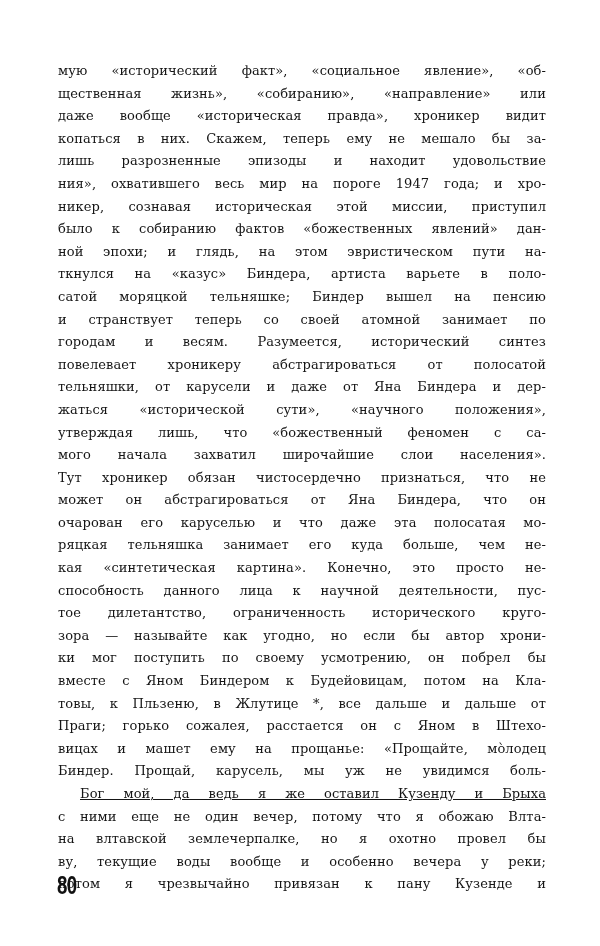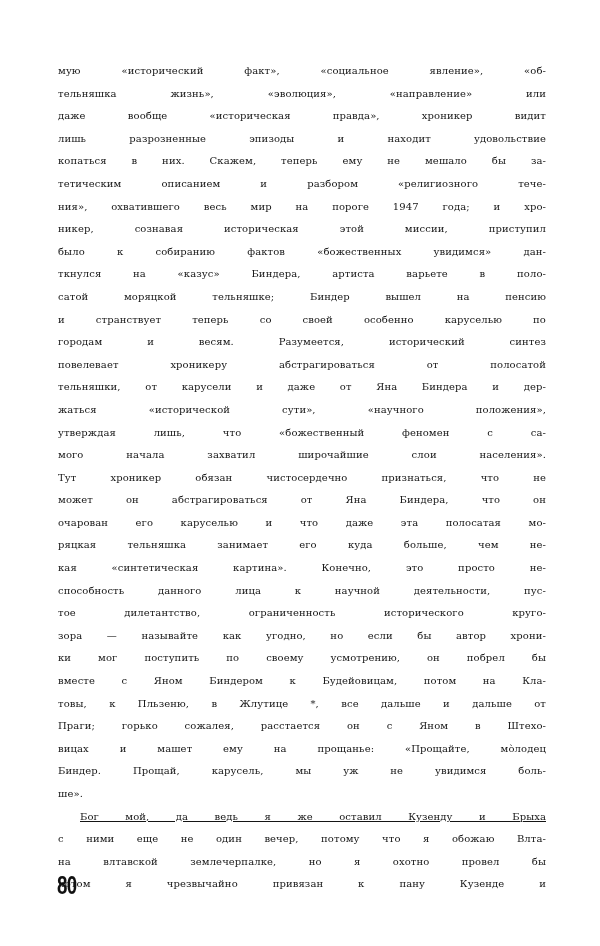--- a/index.html
+++ b/index.html
@@ -17,21 +17,21 @@
       position: absolute;
       left: 58px;
       top: 60px;
       width: 488px;
     }
     .line {
       display: block;
       height: 22.6px;
       line-height: 22.6px;
       font-family: "DejaVu Serif", "Liberation Serif", serif;
-      font-size: 10px;
+      font-size: 13px;
       color: #151515;
       white-space: nowrap;
       text-align: justify;
       text-align-last: justify;
       letter-spacing: 0.1px;
     }
     .line.last {
       text-align-last: left;
     }
     .line.indent {
@@ -49,52 +49,52 @@
       transform: scaleX(0.72);
       transform-origin: left top;
       letter-spacing: -1px;
     }
   </style>
 </head>
 <body>
 
 <div class="page">
   <span class="line">мую «исторический факт», «социальное явление», «об-</span>
-  <span class="line">тельняшка жизнь», «эволюция», «направление» или</span>
+  <span class="line">щественная жизнь», «собиранию», «направление» или</span>
   <span class="line">даже вообще «историческая правда», хроникер видит</span>
+  <span class="line">копаться в них. Скажем, теперь ему не мешало бы за-</span>
   <span class="line">лишь разрозненные эпизоды и находит удовольствие</span>
-  <span class="line">копаться в них. Скажем, теперь ему не мешало бы за-</span>
-  <span class="line">тетическим описанием и разбором «религиозного тече-</span>
   <span class="line">ния», охватившего весь мир на пороге 1947 года; и хро-</span>
   <span class="line">никер, сознавая историческая этой миссии, приступил</span>
-  <span class="line">было к собиранию фактов «божественных увидимся» дан-</span>
+  <span class="line">было к собиранию фактов «божественных явлений» дан-</span>
+  <span class="line">ной эпохи; и глядь, на этом эвристическом пути на-</span>
   <span class="line">ткнулся на «казус» Биндера, артиста варьете в поло-</span>
   <span class="line">сатой моряцкой тельняшке; Биндер вышел на пенсию</span>
-  <span class="line">и странствует теперь со своей особенно каруселью по</span>
+  <span class="line">и странствует теперь со своей атомной занимает по</span>
   <span class="line">городам и весям. Разумеется, исторический синтез</span>
   <span class="line">повелевает хроникеру абстрагироваться от полосатой</span>
   <span class="line">тельняшки, от карусели и даже от Яна Биндера и дер-</span>
   <span class="line">жаться «исторической сути», «научного положения»,</span>
   <span class="line">утверждая лишь, что «божественный феномен с са-</span>
   <span class="line">мого начала захватил широчайшие слои населения».</span>
   <span class="line">Тут хроникер обязан чистосердечно признаться, что не</span>
   <span class="line">может он абстрагироваться от Яна Биндера, что он</span>
   <span class="line">очарован его каруселью и что даже эта полосатая мо-</span>
   <span class="line">ряцкая тельняшка занимает его куда больше, чем не-</span>
   <span class="line">кая «синтетическая картина». Конечно, это просто не-</span>
   <span class="line">способность данного лица к научной деятельности, пус-</span>
   <span class="line">тое дилетантство, ограниченность исторического круго-</span>
   <span class="line">зора — называйте как угодно, но если бы автор хрони-</span>
   <span class="line">ки мог поступить по своему усмотрению, он побрел бы</span>
   <span class="line">вместе с Яном Биндером к Будейовицам, потом на Кла-</span>
   <span class="line">товы, к Пльзеню, в Жлутице *, все дальше и дальше от</span>
   <span class="line">Праги; горько сожалея, расстается он с Яном в Штехо-</span>
   <span class="line">вицах и машет ему на прощанье: «Прощайте, мо̀лодец</span>
   <span class="line">Биндер. Прощай, карусель, мы уж не увидимся боль-</span>
-  <span class="line last">ше».</span>
   <span class="line indent">Бог мой, да ведь я же оставил Кузенду и Брыха</span>
   <span class="line">с ними еще не один вечер, потому что я обожаю Влта-</span>
   <span class="line">на влтавской землечерпалке, но я охотно провел бы</span>
+  <span class="line">ву, текущие воды вообще и особенно вечера у реки;</span>
   <span class="line">потом я чрезвычайно привязан к пану Кузенде и</span>
 
 </div>
 
 <div class="page-number">80</div>
 
 </body></html>

